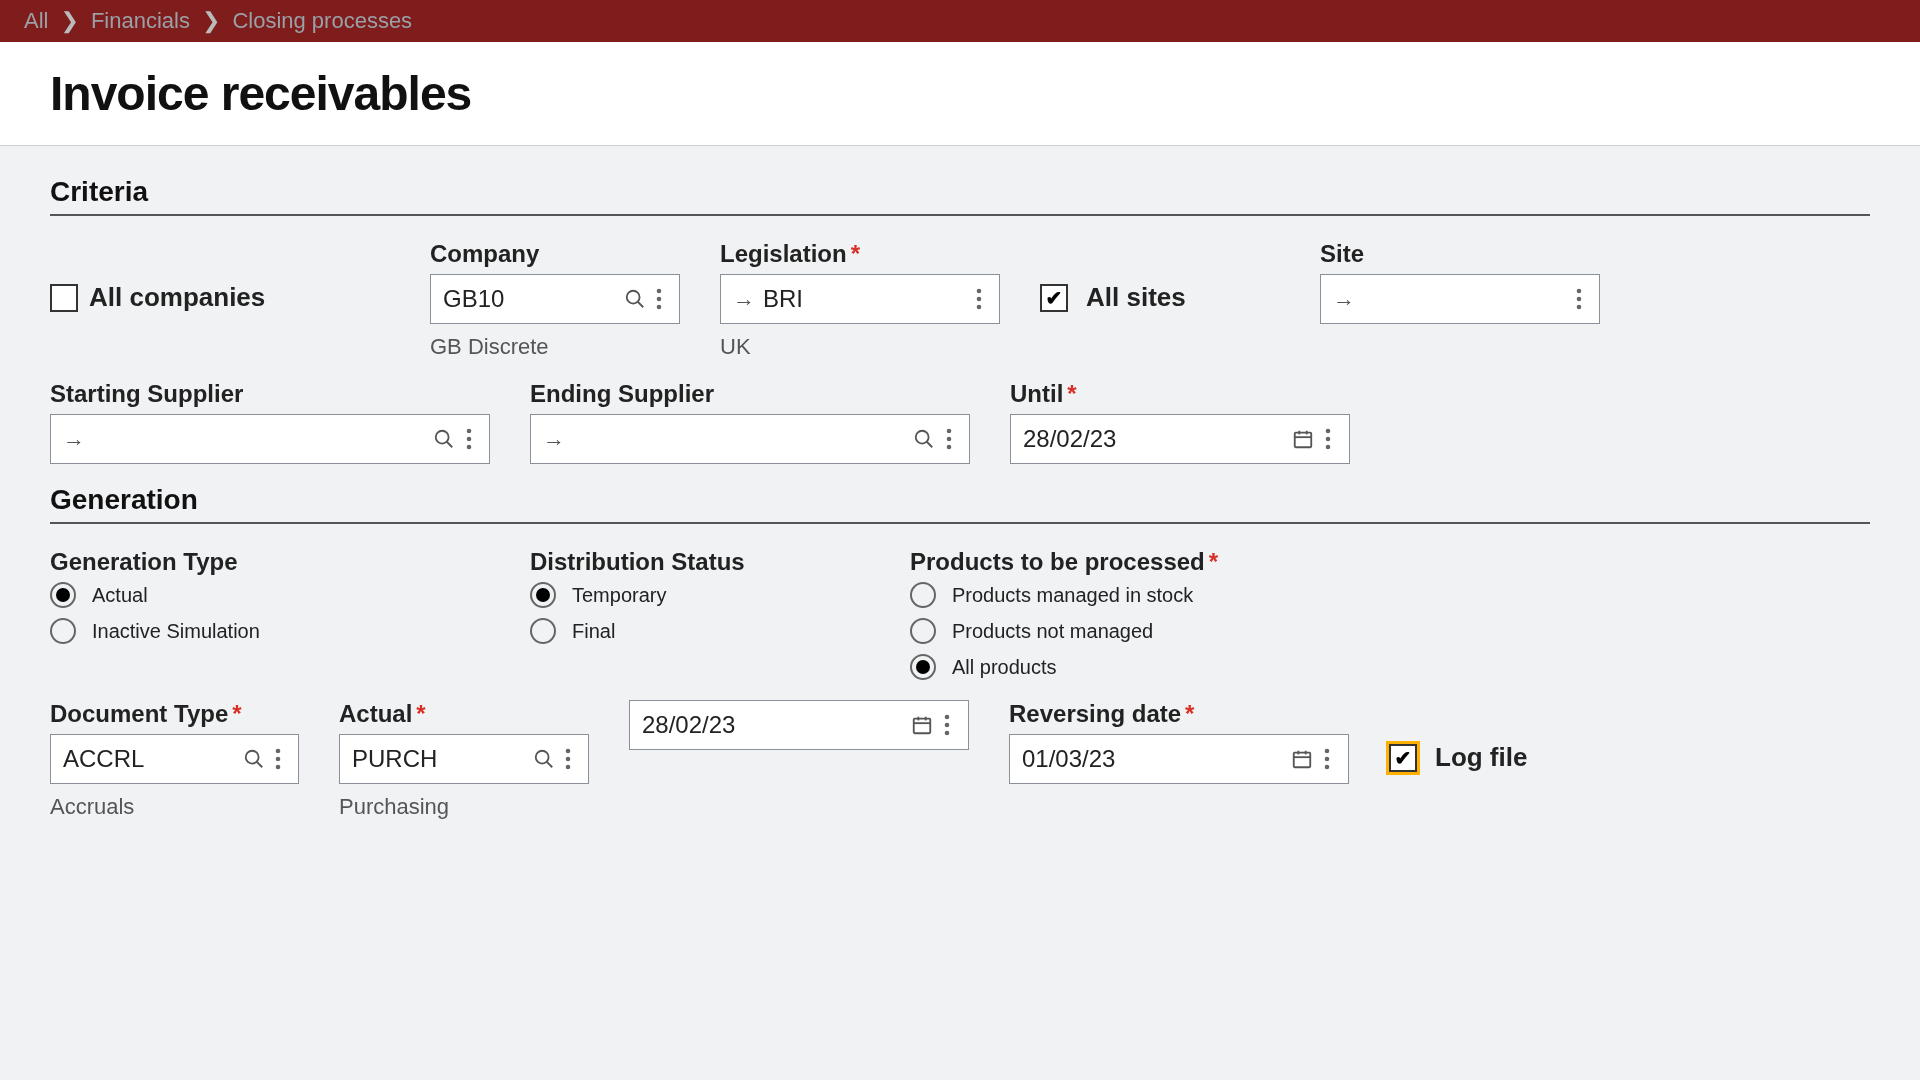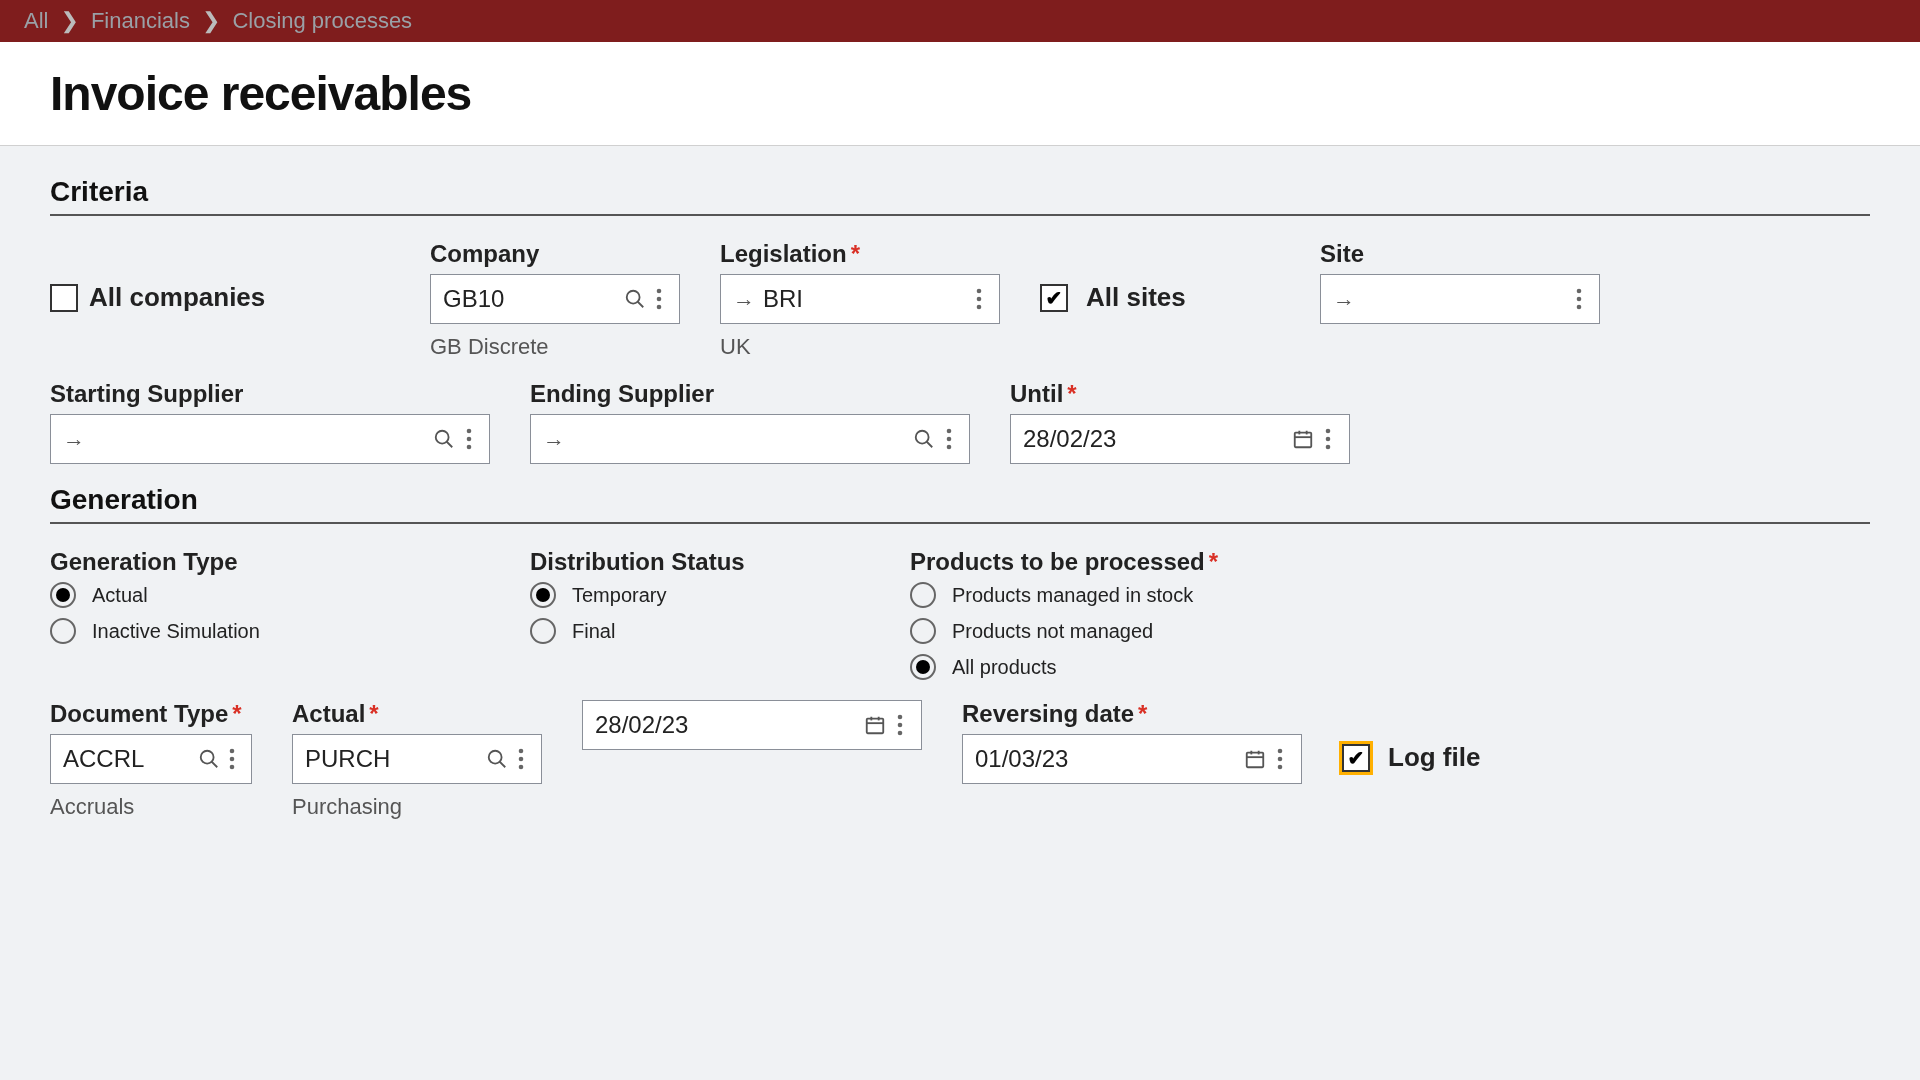--- a/index.html
+++ b/index.html
@@ -254,21 +254,21 @@
         <div class="radio-row">
             <span class="radio sel"></span>
             <span class="radio-label">All products</span>
           </div>
       </div>
     </div>
   </div>
 
   <div class="row" style="align-items: flex-start;">
 
-    <div class="field" style="width:202px;">
+    <div class="field" style="width:249px;">
       <span class="field-label">
         <span>Document Type</span><span class="req">*</span>
       </span>
       <div class="input-wrap">
         <input value="ACCRL" style="">
         <span class="icon-btn">
           <svg class="search-svg" viewBox="0 0 24 24">
               <circle cx="10" cy="10" r="7"></circle>
               <line x1="15" y1="15" x2="21" y2="21"></line>
             </svg>

